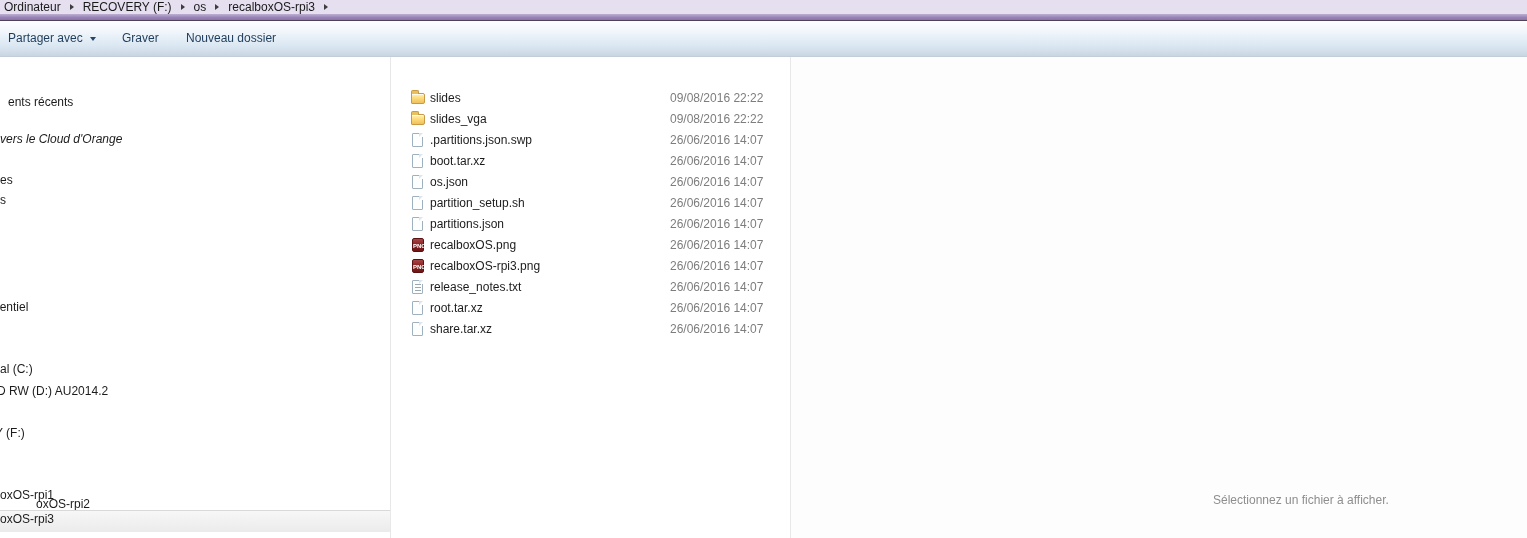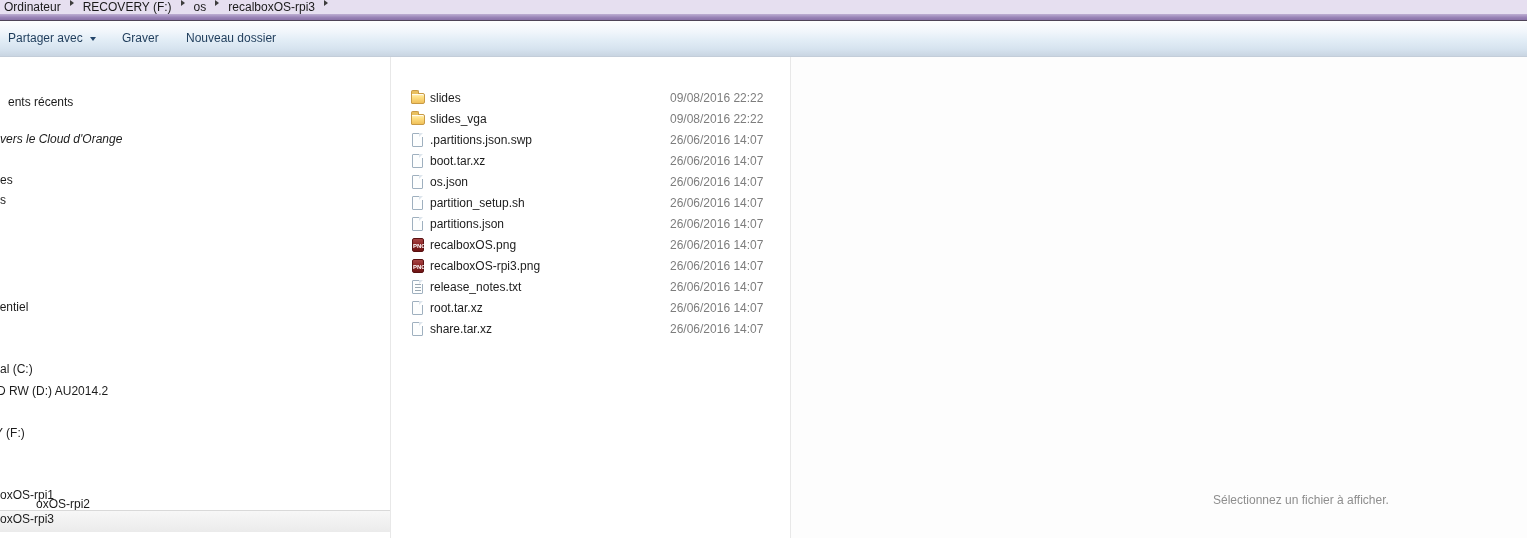--- a/index.html
+++ b/index.html
@@ -1,21 +1,21 @@
 <!DOCTYPE html>
 <html><head>
 <meta charset="utf-8">
 <style>
   * { margin:0; padding:0; box-sizing:border-box; }
   html,body { width:1527px; height:538px; overflow:hidden; background:#fff;
     font-family:"Liberation Sans", sans-serif; font-size:12px; color:#1c1c1c; }
 
   
   .crumb-bar { position:absolute; top:0; left:0; width:1527px; height:14px;
-    background:#e6dff0; display:flex; padding-left:4px; }
+    background:#e6dff0; display:flex; align-items:center; padding-left:4px; }
   .crumb { color:#1a1a1a; line-height:14px; white-space:nowrap; cursor:default; }
   .crumb-arrow { width:0; height:0; border-left:4px solid #3d3d3d;
     border-top:3.5px solid transparent; border-bottom:3.5px solid transparent;
     margin:0 9px; flex:none; }
 
   
   .accent-band { position:absolute; top:14px; left:0; width:1527px; height:7px;
     background:linear-gradient(180deg,#beafd2 0%,#a794c2 35%,#9882b5 60%,#8a73a8 100%);
     border-bottom:1px solid #4e4457; }
 

